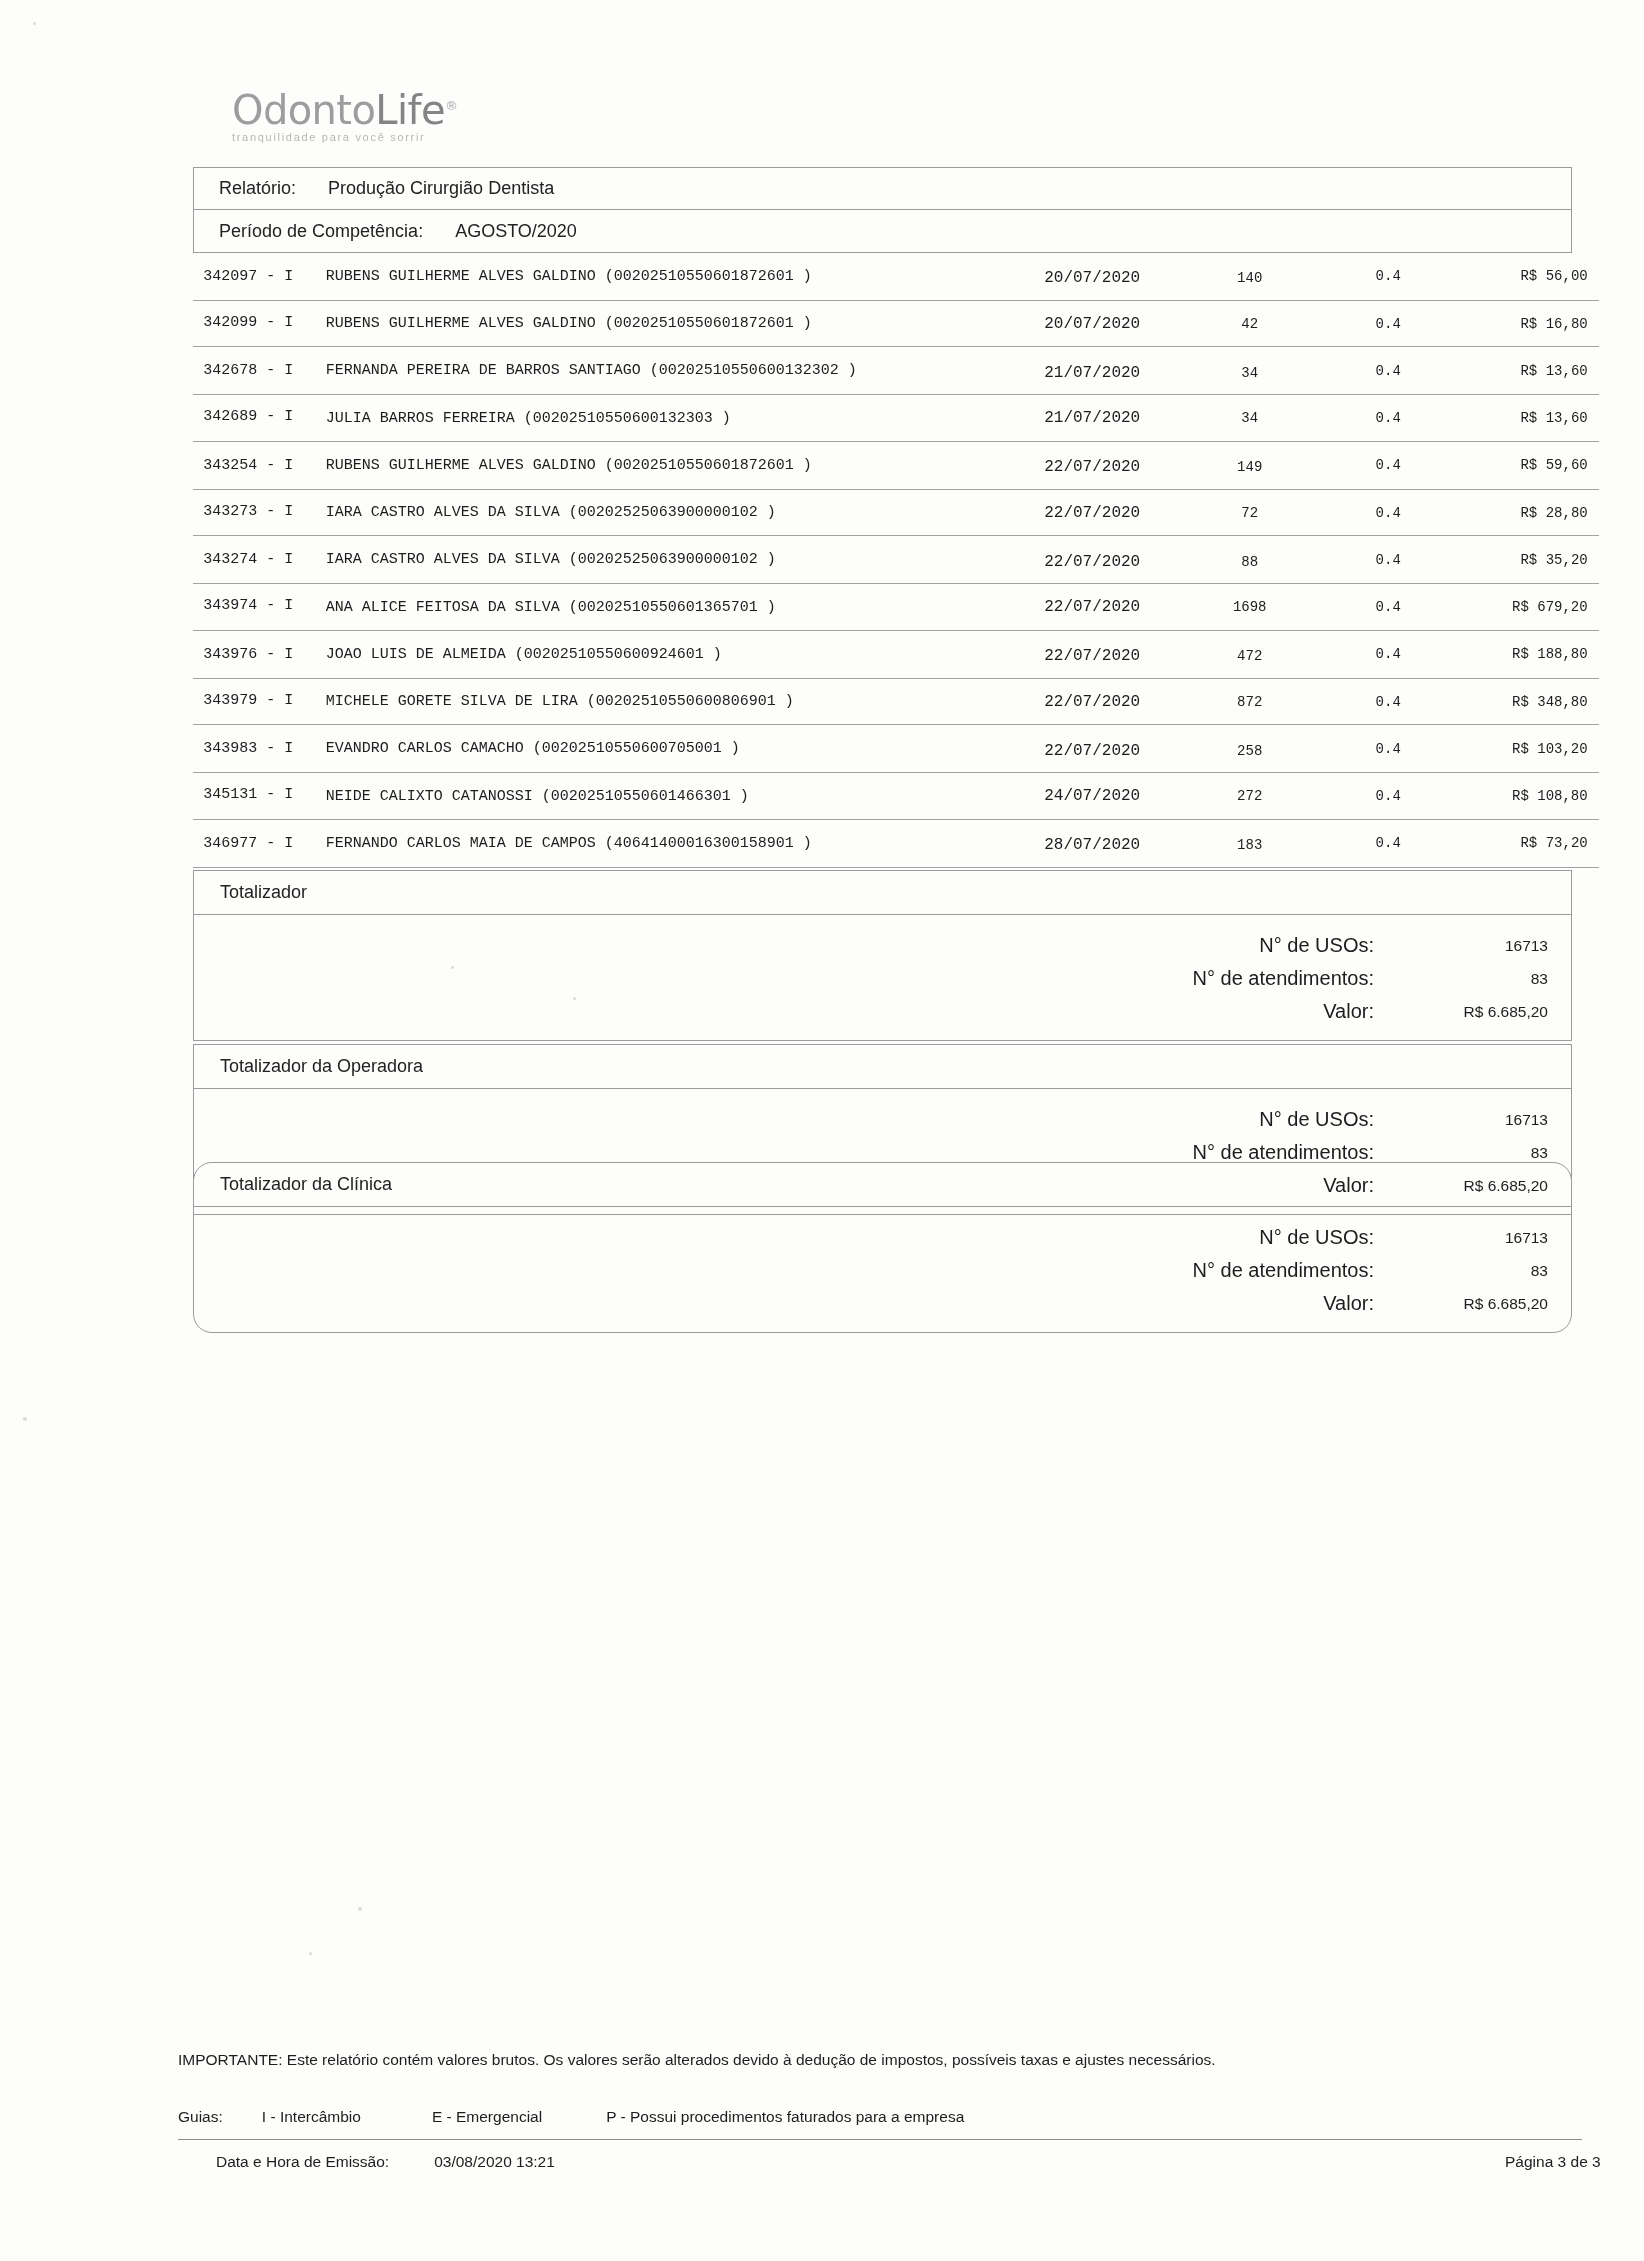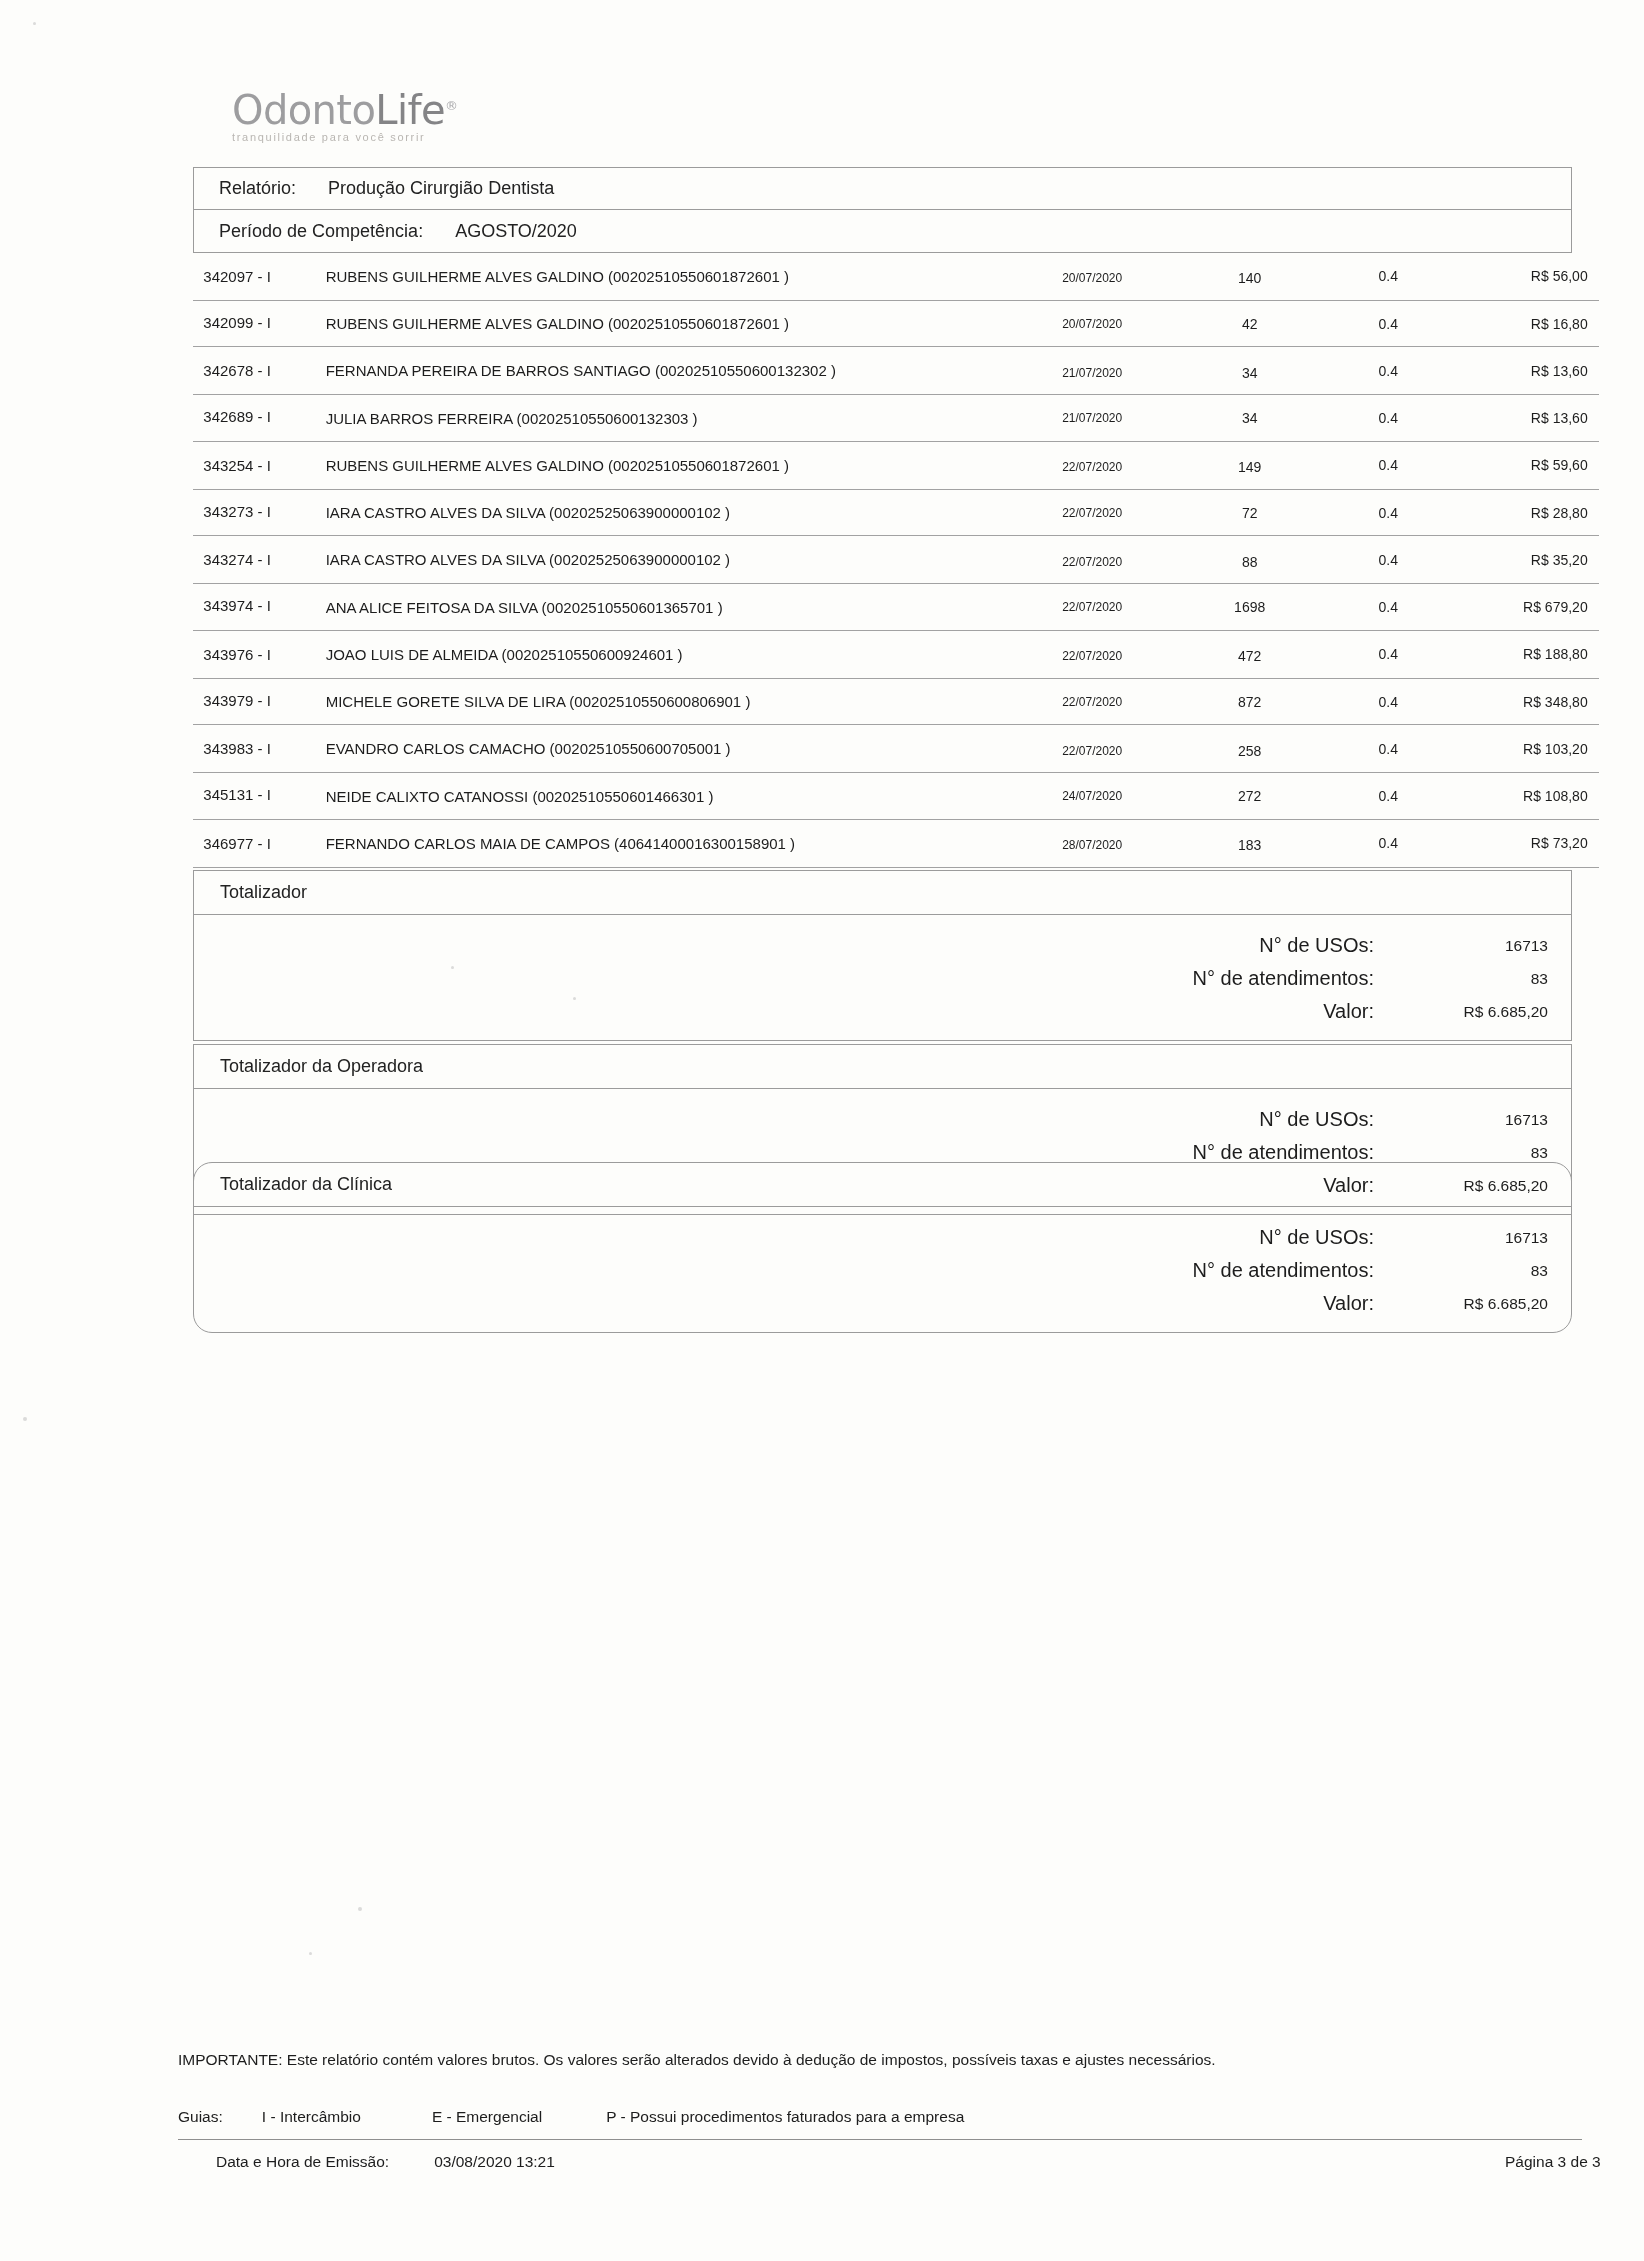--- a/index.html
+++ b/index.html
@@ -105,20 +105,21 @@
   }
 
   
   .detail-table {
     position: absolute;
     left: 193px;
     top: 253px;
     width: 1379px;
     border-collapse: collapse;
     table-layout: fixed;
+    font-family: Liberation Mono, monospace;
   }
   .detail-table td {
     border-bottom: 0.8px solid #a2a2a2;
     font-size: 15px;
     color: #1d1d1d;
     padding: 0;
     height: 43px;
     vertical-align: middle;
     white-space: nowrap;
     overflow: hidden;
@@ -128,21 +129,21 @@
     padding-left: 10.3px;
     font-size: 15px;
   }
   td.c-nome {
     width: 683px;
     padding-left: 6.4px;
   }
   td.c-data {
     width: 167px;
     text-align: center;
-    font-size: 12px;
+    font-size: 16px;
   }
   td.c-usos {
     width: 148px;
     text-align: center;
     font-size: 14px;
   }
   td.c-fator {
     width: 129px;
     text-align: center;
     font-size: 14px;

